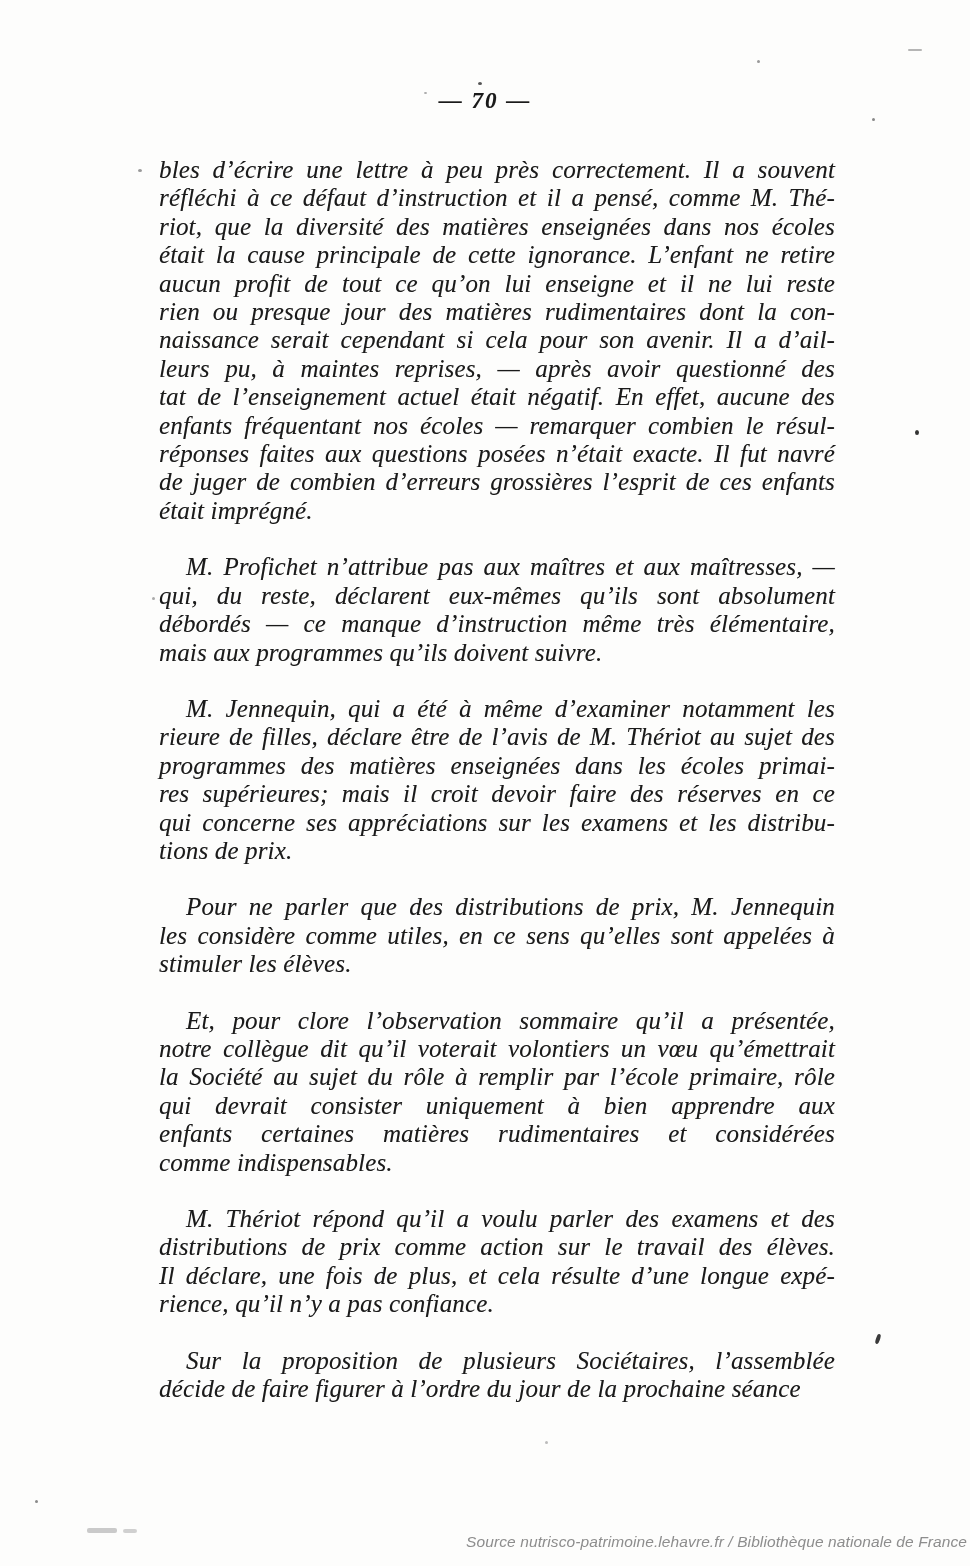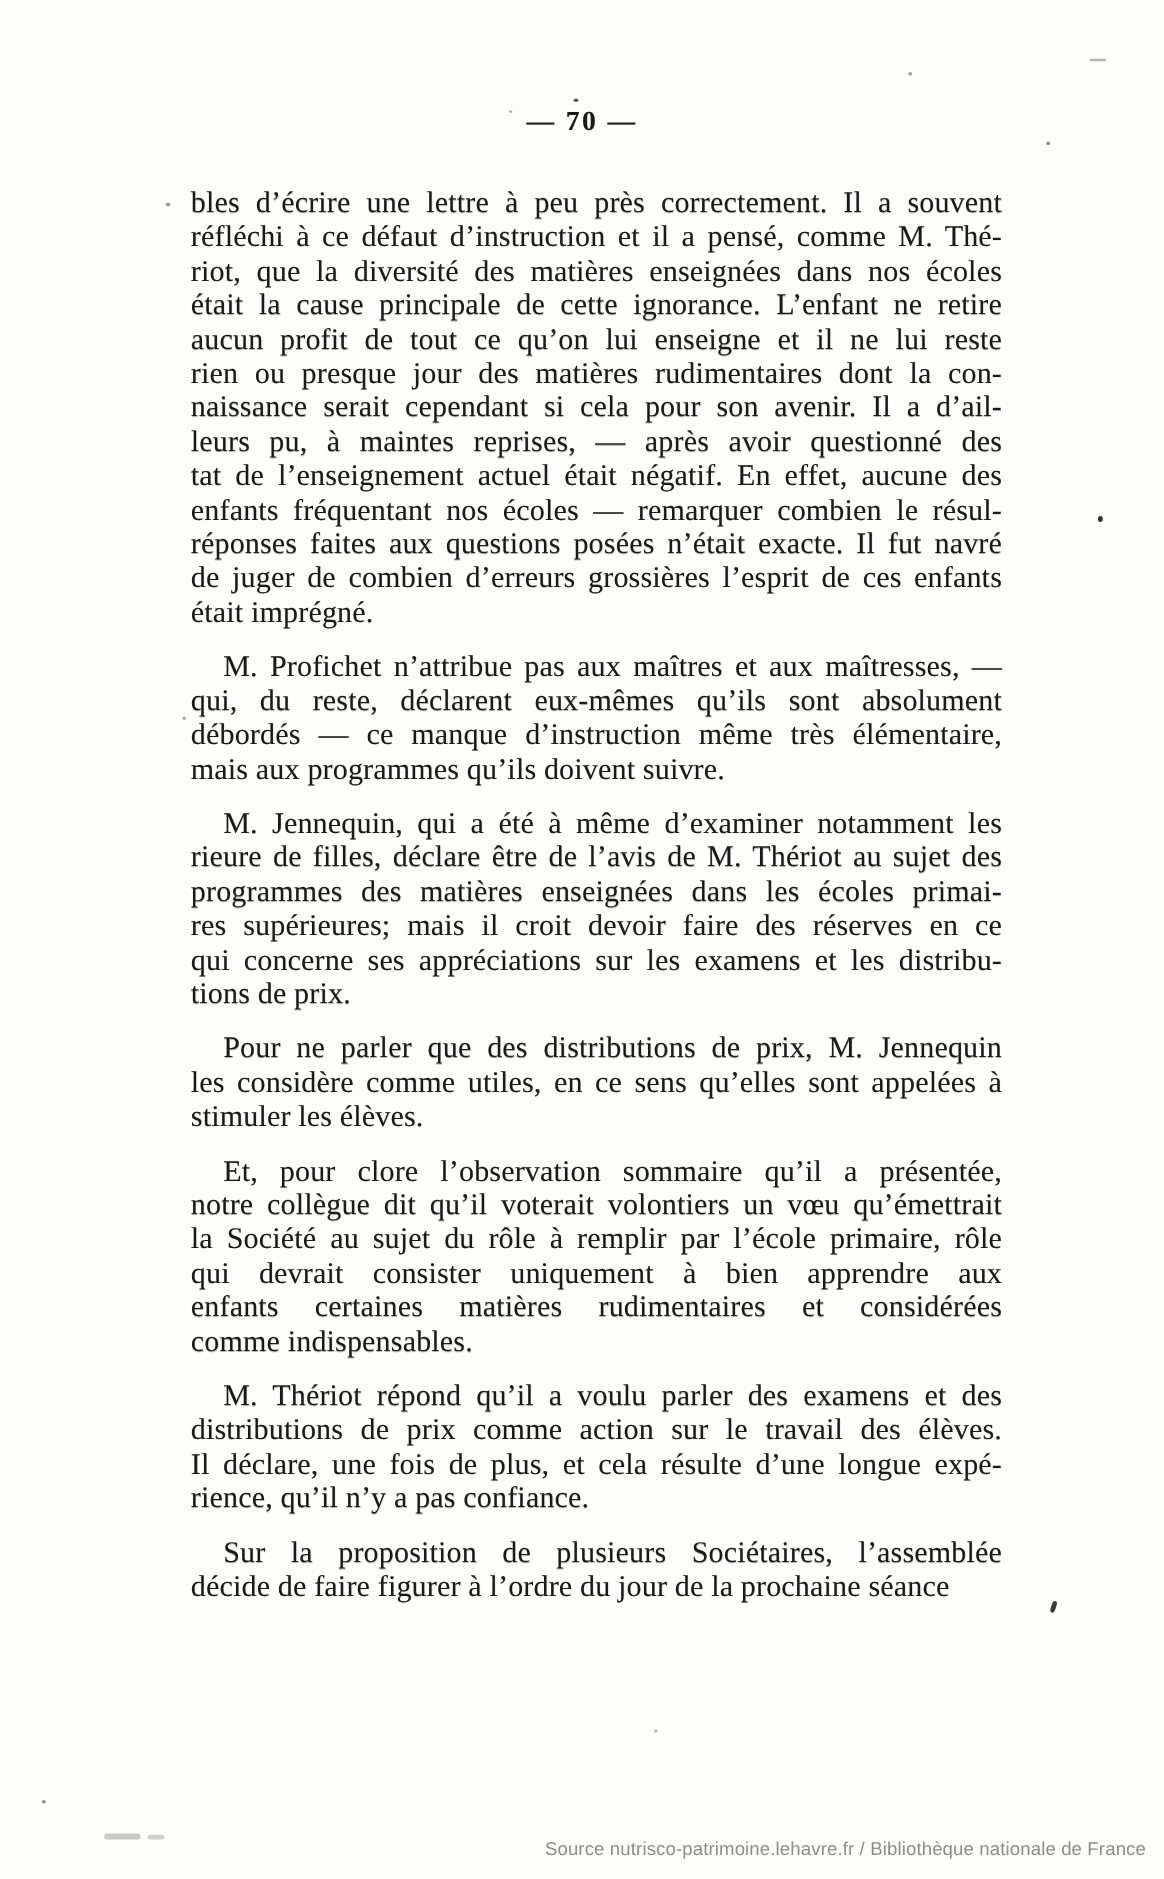--- a/index.html
+++ b/index.html
@@ -8,43 +8,43 @@
     --footer-text:#8d8d8d;
   }
   html,body{margin:0;padding:0;}
   body{
     width:970px;height:1566px;
     background:var(--paper,#fdfdfc);
     position:relative;
     overflow:hidden;
     font-family:"Liberation Serif","DejaVu Serif",serif;
   }
-  .scan-page{position:absolute;inset:0;}
+  .scan-page{position:absolute;inset:0;font-style:italic;}
   .page-number{
     position:absolute;top:88px;left:0;width:970px;
     text-align:center;
     font-size:23px;font-weight:bold;
     letter-spacing:2px;
     color:var(--ink,#1a1a1a);
     text-shadow:0.2px 0.3px 0.6px rgba(25,25,25,0.35);
   }
   .text-block{
     position:absolute;left:159px;top:156px;width:676px;
     font-size:25px;line-height:28.4px;
     color:var(--ink,#1a1a1a);
     letter-spacing:0.15px;
     text-shadow:0.2px 0.3px 0.6px rgba(25,25,25,0.35);
   }
   .para{margin:0;}
-  .para + .para{margin-top:17px;}
+  .para + .para{margin-top:28px;}
   .line{text-align:justify;text-align-last:justify;}
   .line.para-end{text-align-last:left;}
   .para.indent .line:first-child{text-indent:27px;}
   .footer{
-    position:absolute;top:1532px;right:15px;
+    position:absolute;top:1532px;right:3px;
     font-family:"Liberation Sans","DejaVu Sans",sans-serif;
     font-size:15.5px;line-height:20px;
     color:var(--footer-text,#8d8d8d);
     letter-spacing:0.1px;
   }
   
   .speck{position:absolute;border-radius:50%;}
   .smudge{position:absolute;border-radius:2px;}
 </style>
 </head>

